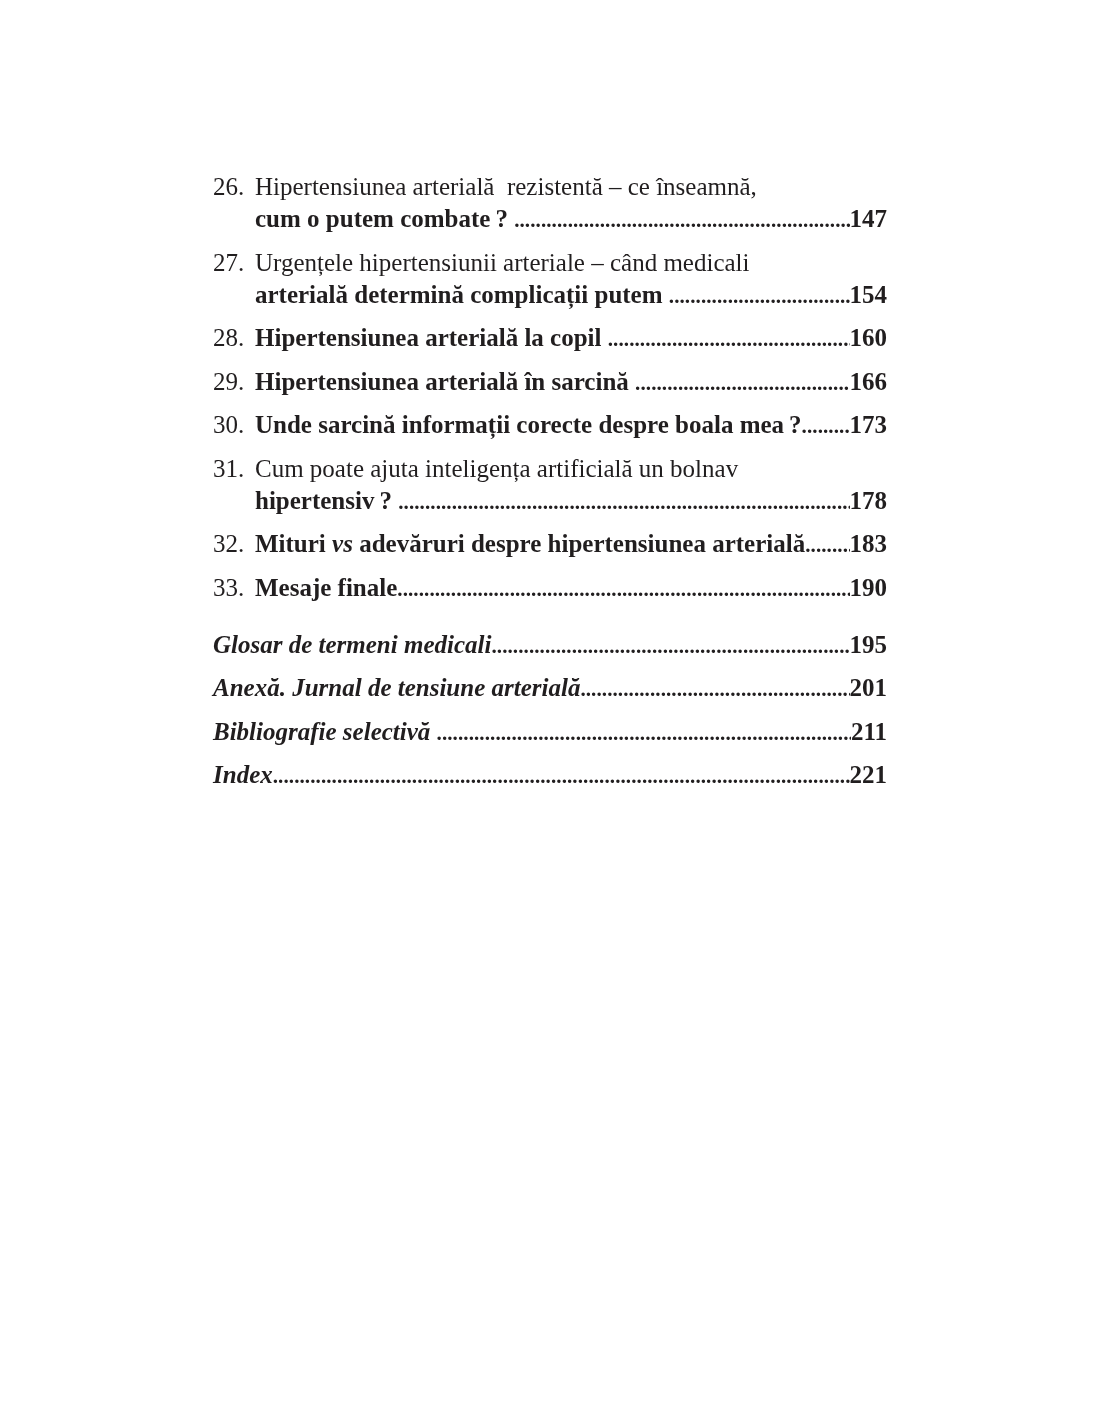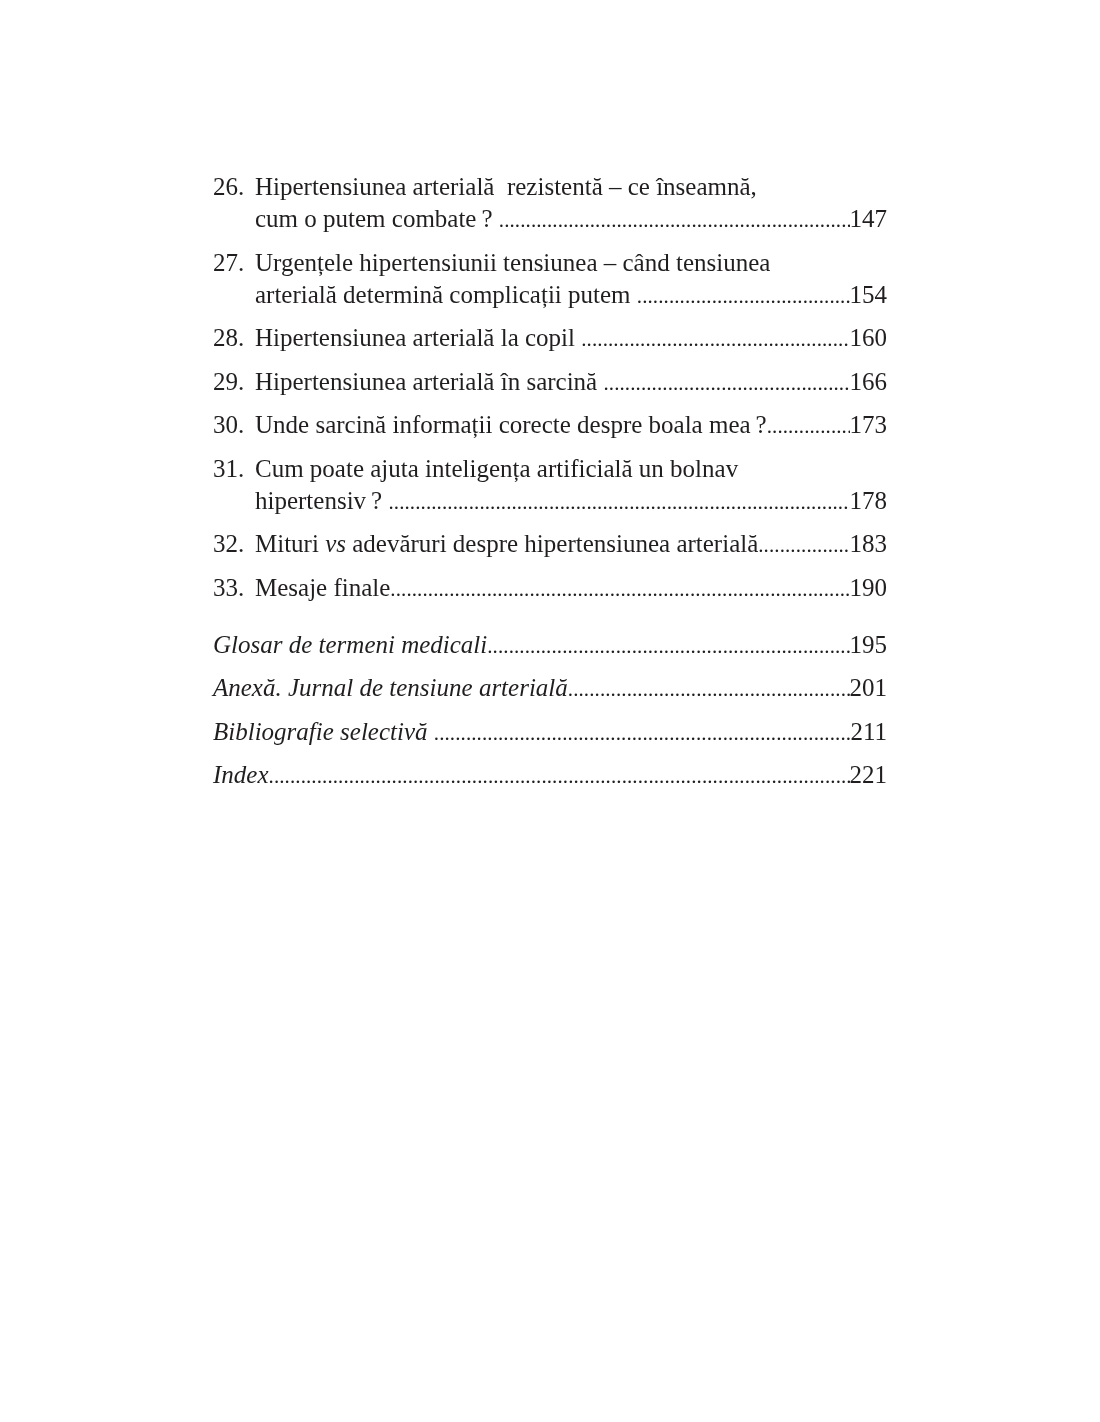--- a/index.html
+++ b/index.html
@@ -33,20 +33,21 @@
   }
   .entry .body {
     flex: 1 1 auto;
     min-width: 0;
   }
   .line { white-space: pre; }
   .line.last {
     display: flex;
     align-items: baseline;
     white-space: normal;
+    font-weight: bold;
   }
   .line.last .txt { white-space: pre; flex: 0 0 auto; }
   .leader {
     flex: 1 1 auto;
     overflow: hidden;
     white-space: nowrap;
     text-align: right;
     font-size: 21px;
     letter-spacing: 0.1px;
     min-width: 0;
@@ -72,21 +73,21 @@
             <div class="line last">
               <span class="txt"><span class="">cum o putem combate ? </span></span>
               <span class="leader">........................................................................................................................................................................................................</span>
               <span class="pg">147</span>
             </div>
           </div>
         </div>
         <div class="entry">
           <span class="num">27.</span>
           <div class="body">
-            <div class="line"><span class="">Urgențele hipertensiunii tensiunea – când tensiunea</span></div>
+            <div class="line"><span class="">Urgențele hipertensiunii arteriale – când medicali</span></div>
             <div class="line last">
               <span class="txt"><span class="">arterială determină complicații putem </span></span>
               <span class="leader">........................................................................................................................................................................................................</span>
               <span class="pg">154</span>
             </div>
           </div>
         </div>
         <div class="entry">
           <span class="num">28.</span>
           <div class="body">

